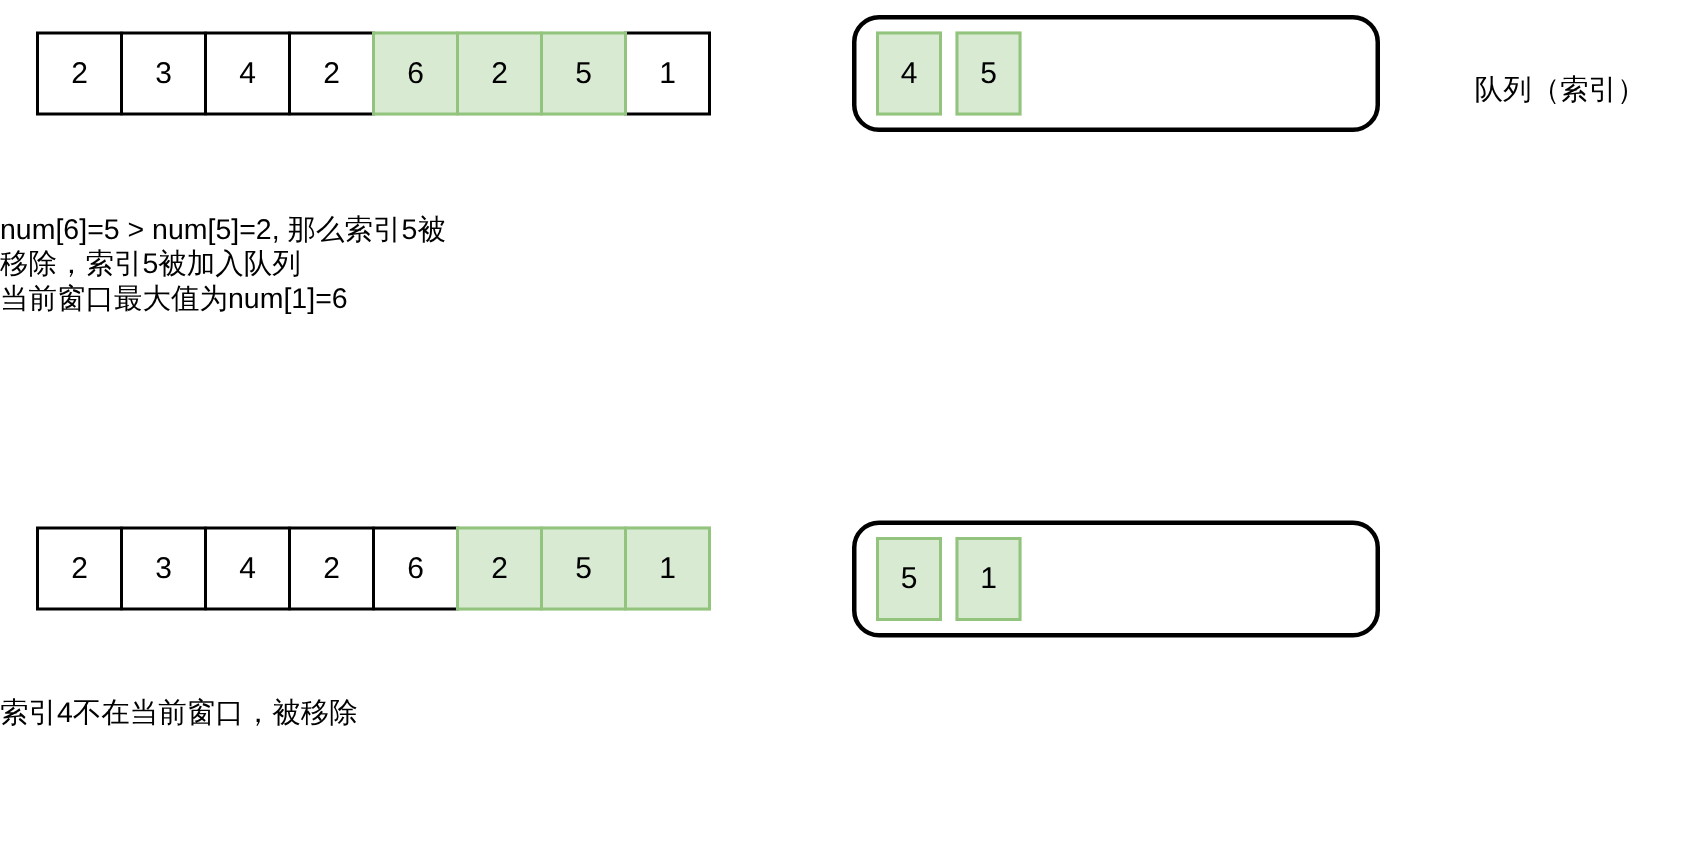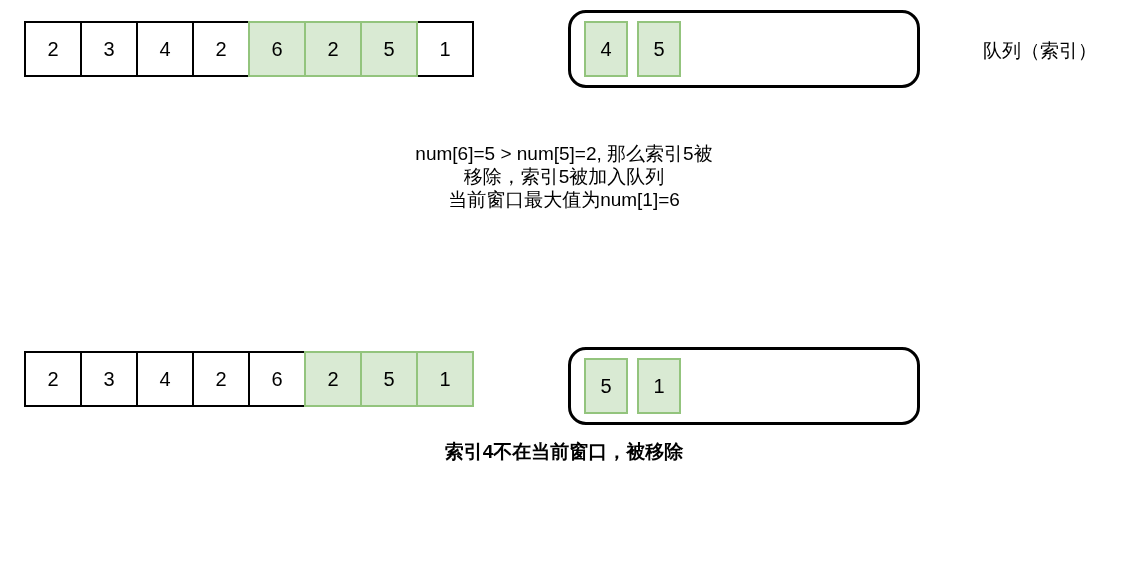--- a/index.html
+++ b/index.html
@@ -74,36 +74,36 @@
   
   .side-label {
     font-size: 19px;
     line-height: 1;
     white-space: nowrap;
   }
 
   
   .caption {
     width: 100%;
-    text-align: center;
+    text-align: left;
     font-size: 19px;
     line-height: 23px;
     white-space: nowrap;
   }
   .caption div { width: 100%; }
 
   
   #array-1      { left: 24px;  top: 21px; }
   #queue-1      { left: 568px; top: 10px; }
-  #queue-label-1{ left: 983px; top: 41px; }
+  #queue-label-1{ left: 983px; top: 51px; }
   #caption-1    { left: 0;     top: 142px; }
 
   #array-2      { left: 24px;  top: 351px; }
   #queue-2      { left: 568px; top: 347px; }
-  #caption-2    { left: 0;     top: 440px; font-weight: bold; }
+  #caption-2    { left: 0;     top: 464px; }
 </style>
 </head>
 <body>
 
 <div class="abs array-row" id="array-1">
   <div class="cell">2</div>
   <div class="cell">3</div>
   <div class="cell">4</div>
   <div class="cell">2</div>
   <div class="cell hl">6</div>

